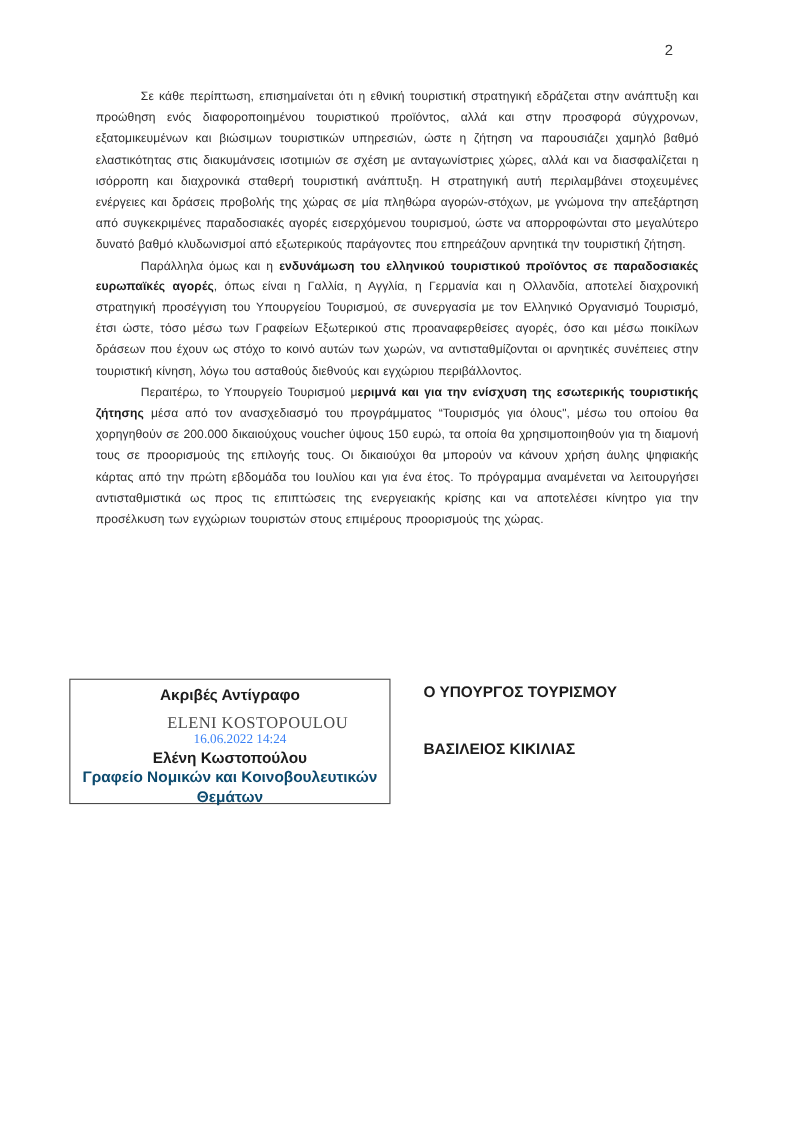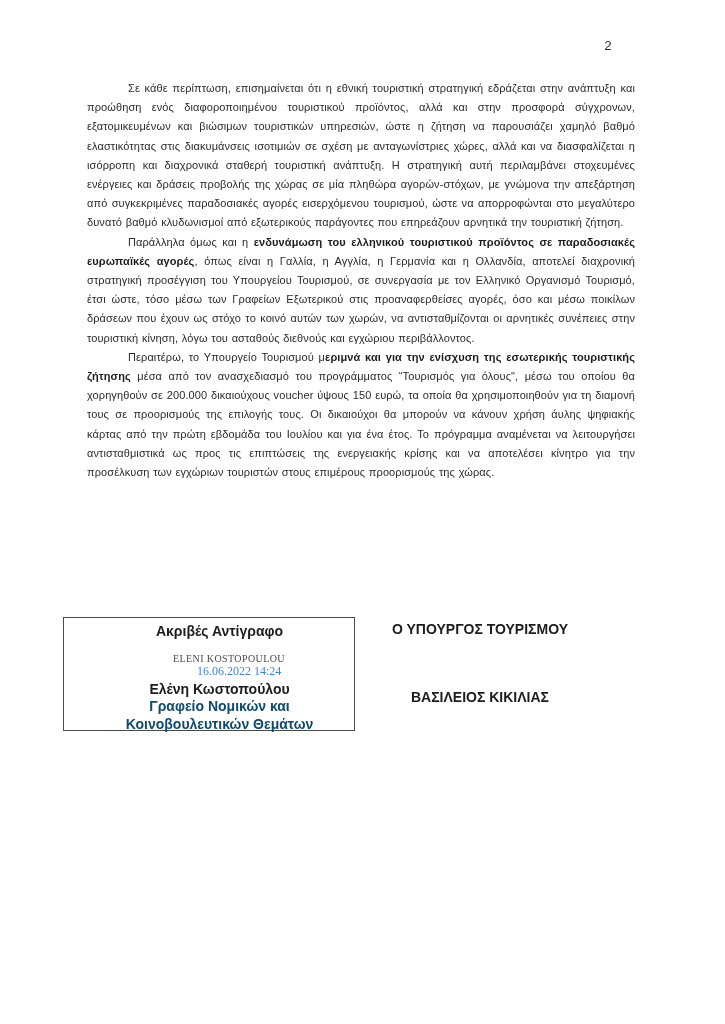--- a/index.html
+++ b/index.html
@@ -52,38 +52,37 @@
   }
   .certify-box {
     position: absolute;
     left: 63px;
     top: 0;
     width: 292px;
     height: 114px;
     border: 1px solid #4a4a4a;
     box-sizing: border-box;
     text-align: center;
-    padding-left: 21px;
   }
   .certify-title {
     margin-top: 4px;
     font-size: 14px;
     font-weight: bold;
     color: #1c1c1c;
     line-height: 19px;
   }
   .digital-sig {
     margin: 11px 0 1px 88px;
     text-align: left;
     font-family: "Liberation Serif", serif;
     color: #4a4a4a;
     line-height: 13px;
   }
   .digital-sig .sig-name {
-    font-size: 10px;
+    font-size: 15px;
     letter-spacing: 0.4px;
   }
   .digital-sig .sig-datetime {
     font-size: 12px;
     color: #3b82f6;
     margin-left: 24px;
   }
   .signer-name {
     font-size: 14px;
     font-weight: bold;
@@ -97,30 +96,30 @@
     font-weight: bold;
     color: #0c4a6e;
     line-height: 17.5px;
     padding: 0 8px;
   }
   .minister-block {
     position: absolute;
     left: 385px;
     top: 3px;
     width: 190px;
-    text-align: center;
+    text-align: left;
   }
   .minister-title {
     font-size: 14px;
     font-weight: bold;
     color: #1c1c1c;
     line-height: 19px;
   }
   .minister-name {
-    margin-top: 49px;
+    margin-top: 32px;
     font-size: 14px;
     font-weight: bold;
     color: #1c1c1c;
     line-height: 19px;
   }
 </style>
 </head>
 <body>
 
 <div class="page">

